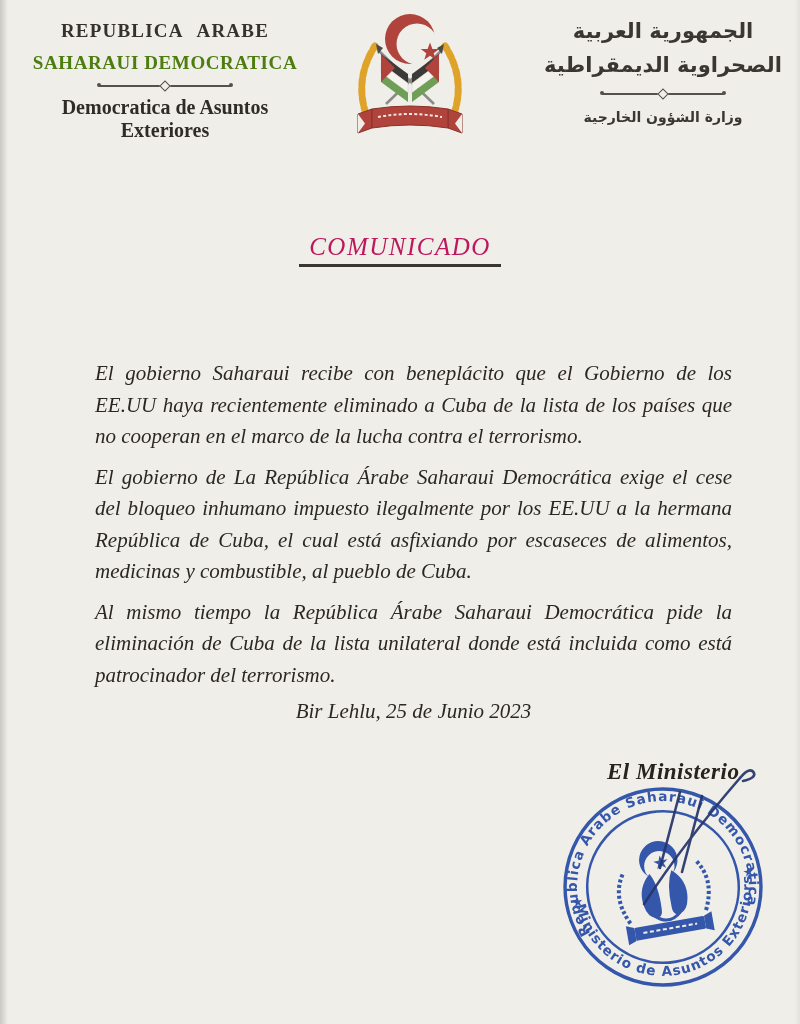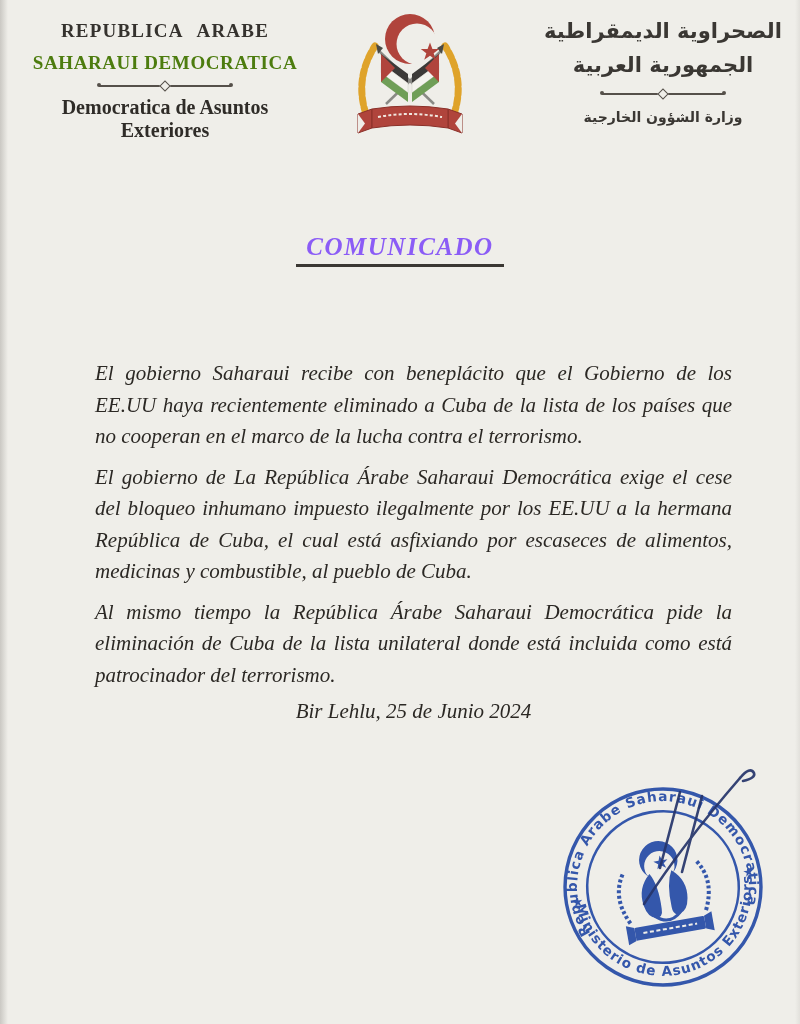--- a/index.html
+++ b/index.html
@@ -37,22 +37,22 @@
   .mh-right{
     position:absolute;left:534px;top:14px;width:258px;text-align:center;
     font-family:"DejaVu Sans",sans-serif;font-weight:bold;color:#3a3733;
   }
   .ar-line{font-size:21px;line-height:34px;}
   .mh-ministry-ar{font-size:14px;margin-top:14px;}
 
   
   .title-wrap{position:absolute;top:233px;left:0;right:0;text-align:center;}
   .doc-title{
-    display:inline-block;font-size:25px;font-weight:bold;font-style:italic;
-    letter-spacing:1.5px;color:#8b5cf6;border-bottom:3px solid #3a3733;padding:0 10px 3px;
+    display:inline-block;font-size:25px;font-weight:normal;font-style:italic;
+    letter-spacing:1.5px;color:#be185d;border-bottom:3px solid #3a3733;padding:0 10px 3px;
   }
 
   
   .body-text{
     position:absolute;left:95px;top:358px;width:637px;
     font-style:italic;font-size:21px;line-height:31.5px;text-align:justify;color:#2b2824;
   }
   .body-text p{margin:0 0 9px 0;}
 
   .dateline{
@@ -120,42 +120,43 @@
         <polygon points="10,108 17,117.5 10,127" fill="#efeee9"></polygon>
         <polygon points="114,108 100,103 100,122 114,127" fill="#b0443c" stroke="#8a3029" stroke-width="1"></polygon>
         <polygon points="114,108 107,117.5 114,127" fill="#efeee9"></polygon>
         <path d="M24,103 Q62,97 100,103 L100,122 Q62,116 24,122 Z" fill="#b0443c" stroke="#8a3029" stroke-width="1"></path>
         <path d="M30,111 Q62,105 94,111" fill="none" stroke="#f1e8e0" stroke-width="2" stroke-dasharray="3 2.2"></path>
       </g>
     </svg>
   </div>
 
   <div class="mh-right" dir="rtl">
+    <div class="ar-line">الجمهورية العربية</div>
     <div class="ar-line">الصحراوية الديمقراطية</div>
-    <div class="ar-line">الجمهورية العربية</div>
     <div class="rule" style="width:122px">
       <span class="tick-l"></span>
       <span class="diamond"></span>
       <span class="tick-r"></span>
     </div>
     <div class="mh-ministry-ar">وزارة الشؤون الخارجية</div>
   </div>
 
   <div class="title-wrap">
     <span class="doc-title">COMUNICADO</span>
   </div>
 
   <main class="body-text">
     <p>El gobierno Saharaui recibe con beneplácito que el Gobierno de los EE.UU haya recientemente eliminado a Cuba de la lista de los países que no cooperan en el marco de la lucha contra el terrorismo.</p>
     <p>El gobierno de La República Árabe Saharaui Democrática exige el cese del bloqueo inhumano impuesto ilegalmente por los EE.UU a la hermana República de Cuba, el cual está asfixiando por escaseces de alimentos, medicinas y combustible, al pueblo de Cuba.</p>
     <p>Al mismo tiempo la República Árabe Saharaui Democrática pide la eliminación de Cuba de la lista unilateral donde está incluida como está patrocinador del terrorismo.</p>
   </main>
 
-  <div class="dateline">Bir Lehlu, 25 de Junio 2024</div>
-
+  <div class="dateline">Bir Lehlu, 25 de Junio 2023</div>
+
+  <div class="sig-label">El Ministerio</div>
 
   <div class="stamp">
     <svg width="204" height="204" viewBox="0 0 202 202" xmlns="http://www.w3.org/2000/svg">
       <defs>
         <path id="arcTop" d="M35.9,155.6 A85,85 0 1 1 166.1,155.6" fill="none"></path>
         <path id="arcBottom" d="M24.8,57 A88,88 0 1 0 177.2,57" fill="none"></path>
       </defs>
       <g transform="rotate(-10 101 101)" fill="#2b4fa8" stroke="none">
         <circle cx="101" cy="101" r="97" fill="none" stroke="#2b4fa8" stroke-width="3.4"></circle>
         <circle cx="101" cy="101" r="75" fill="none" stroke="#2b4fa8" stroke-width="2.6"></circle>

